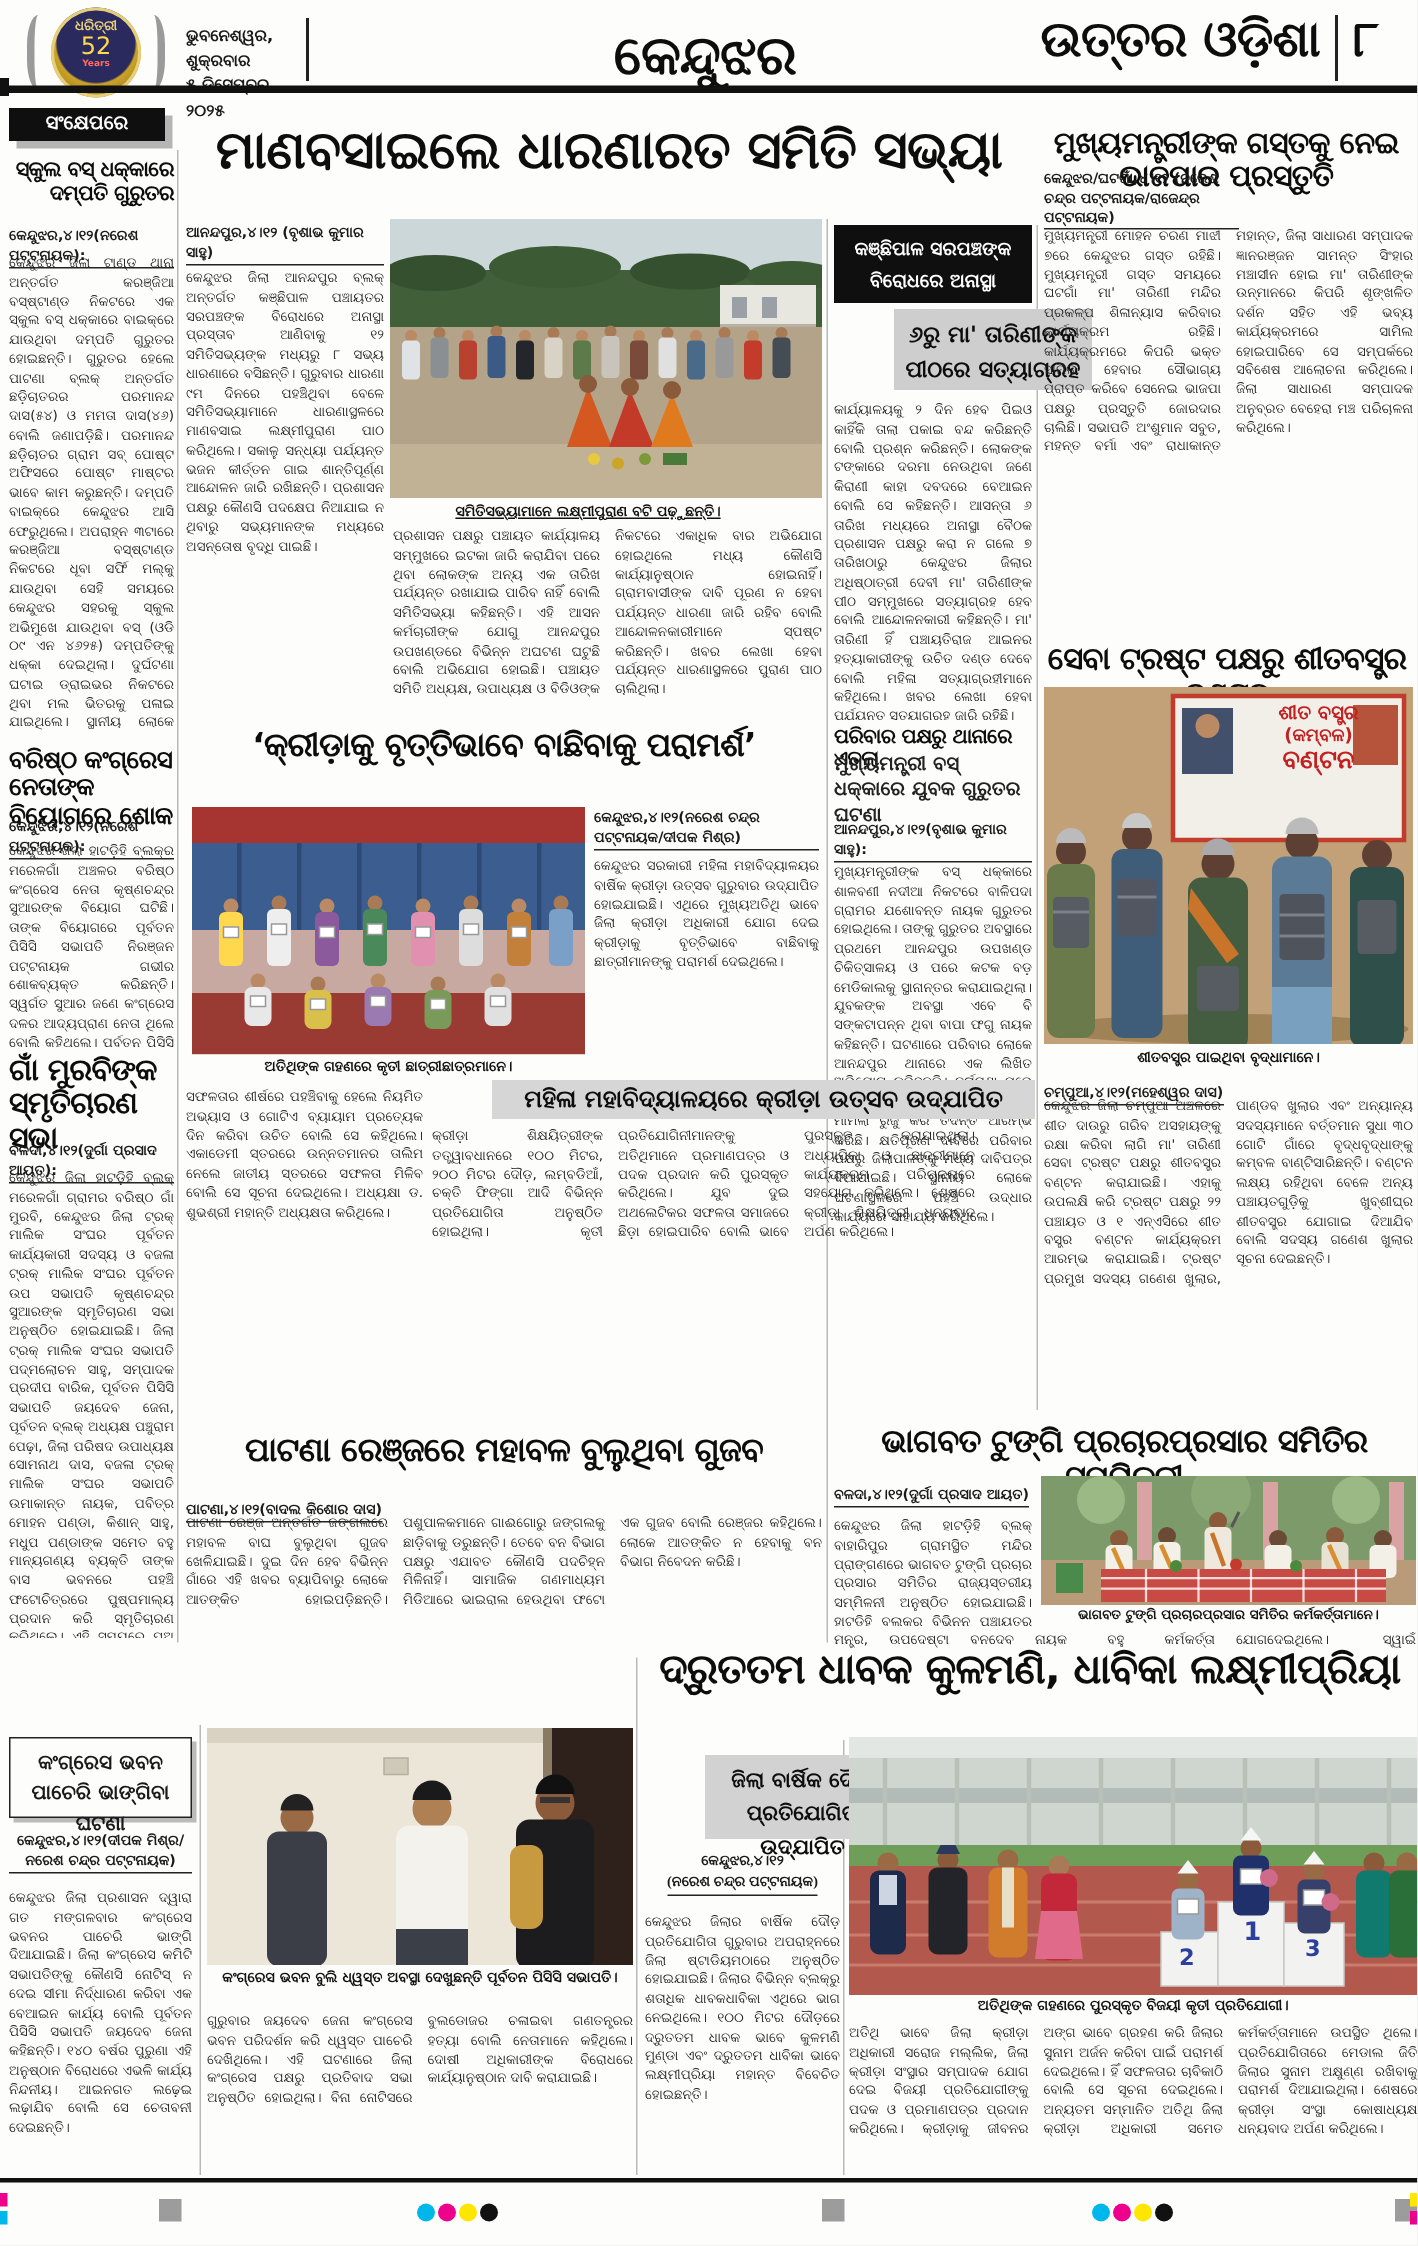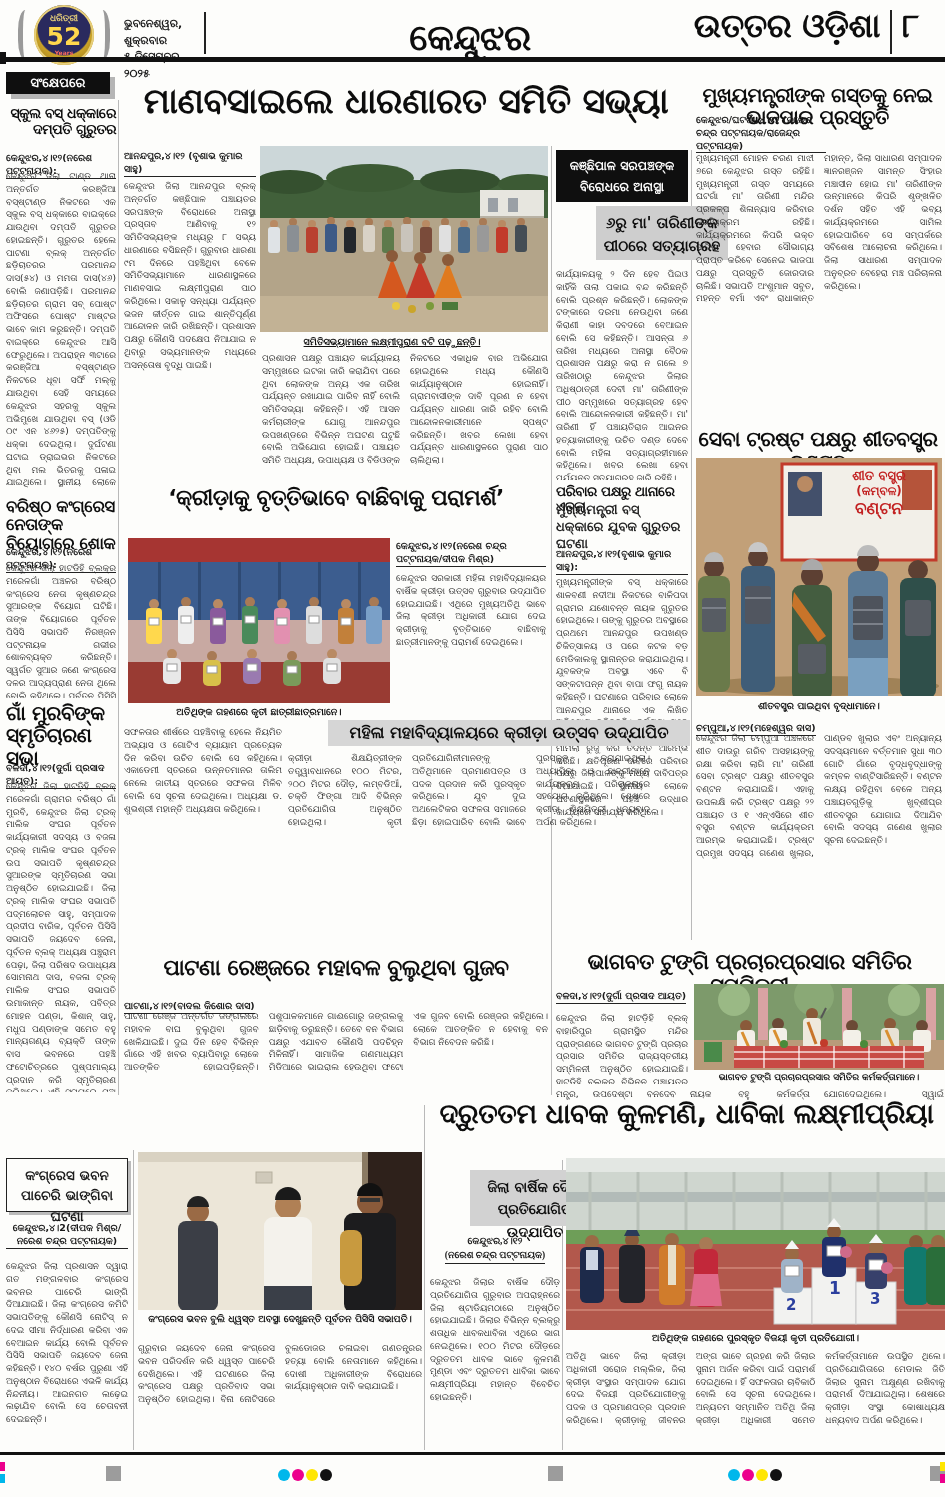--- a/index.html
+++ b/index.html
@@ -24,21 +24,21 @@
 </head>
 <body>
 
 <div class="page">
 
   <div class="abs" style="left:16px;top:4px;width:96px;height:62px;">
     <div style="position:absolute;left:2px;top:6px;width:10px;height:50px;border-left:5px solid #9a9a9a;border-radius:50%/40%;"></div>
     <div style="position:absolute;right:2px;top:6px;width:10px;height:50px;border-right:5px solid #9a9a9a;border-radius:50%/40%;"></div>
     <div style="position:absolute;left:18px;top:1px;width:60px;height:60px;border-radius:50%;background:radial-gradient(circle at 50% 40%,#2a2a5e 55%,#c9a227 58%,#8a6a14 100%);box-shadow:0 0 0 2px #e7cf7a inset;text-align:center;">
       <div style="color:#e7cf7a;font-size:9px;font-weight:700;margin-top:8px;">ଧରିତ୍ରୀ</div>
-      <div style="color:#ffd84d;font-size:25px;font-weight:700;line-height:1;">52</div>
+      <div style="color:#ffd84d;font-size:16px;font-weight:400;line-height:1;">52</div>
       <div style="color:#ff6b5e;font-size:6px;font-weight:700;">Years</div>
     </div>
   </div>
   <div class="abs" style="left:124px;top:16px;width:76px;font-size:11px;font-weight:700;line-height:1.5;">
     <div>ଭୁବନେଶ୍ୱର, ଶୁକ୍ରବାର</div>
     <div>୫ ଡିସେମ୍ବର, ୨୦୨୫</div>
   </div>
   <div class="abs" style="left:204px;top:12px;width:2px;height:42px;background:#222;"></div>
   <div class="abs hd ctr" style="left:370px;top:18px;width:200px;font-size:36px;">କେନ୍ଦୁଝର</div>
   <div class="abs hd" style="left:640px;top:8px;width:240px;font-size:33px;text-align:right;">ଉତ୍ତର ଓଡ଼ିଶା</div>
@@ -380,21 +380,21 @@
     </svg>
   </div>
   <div class="abs cap" style="left:694px;top:1072px;width:250px;font-size:9px;">ଭାଗବତ ଟୁଙ୍ଗି ପ୍ରଚାରପ୍ରସାର ସମିତିର କର୍ମକର୍ତ୍ତାମାନେ।</div>
   <div class="abs bd" style="left:556px;top:1088px;width:388px;height:13px;column-count:3;column-gap:14px;">ମନ୍ତ୍ର, ଉପଦେଷ୍ଟା ବନଦେବ ନାୟକ ବହୁ କର୍ମକର୍ତ୍ତା ଯୋଗଦେଇଥିଲେ। ସ୍ୱାଇଁ ଧନ୍ୟବାଦ ଅର୍ପଣ କରିଥିଲେ।</div>
 
   <div class="abs hd ctr" style="left:124px;top:956px;width:424px;font-size:22px;">ପାଟଣା ରେଞ୍ଜରେ ମହାବଳ ବୁଲୁଥିବା ଗୁଜବ</div>
   <div class="abs" style="left:124px;top:994px;width:140px;"><span class="dl">ପାଟଣା,୪।୧୨(ବାଦଲ କିଶୋର ଦାସ)</span></div>
   <div class="abs bd col3" style="left:124px;top:1010px;width:424px;height:88px;">ପାଟଣା ରେଞ୍ଜ ଅନ୍ତର୍ଗତ ଜଙ୍ଗଲରେ ମହାବଳ ବାଘ ବୁଲୁଥିବା ଗୁଜବ ଖେଳିଯାଇଛି। ଦୁଇ ଦିନ ହେବ ବିଭିନ୍ନ ଗାଁରେ ଏହି ଖବର ବ୍ୟାପିବାରୁ ଲୋକେ ଆତଙ୍କିତ ହୋଇପଡ଼ିଛନ୍ତି। ପଶୁପାଳକମାନେ ଗାଈଗୋରୁ ଜଙ୍ଗଲକୁ ଛାଡ଼ିବାକୁ ଡରୁଛନ୍ତି। ତେବେ ବନ ବିଭାଗ ପକ୍ଷରୁ ଏଯାବତ କୌଣସି ପଦଚିହ୍ନ ମିଳିନାହିଁ। ସାମାଜିକ ଗଣମାଧ୍ୟମ ମିଡିଆରେ ଭାଇରାଲ ହେଉଥିବା ଫଟୋ ଏକ ଗୁଜବ ବୋଲି ରେଞ୍ଜର କହିଥିଲେ। ଲୋକେ ଆତଙ୍କିତ ନ ହେବାକୁ ବନ ବିଭାଗ ନିବେଦନ କରିଛି।</div>
 
   <div class="abs" style="left:6px;top:1158px;width:122px;height:54px;border:1.5px solid #222;box-shadow:3px 3px 0 #bbb;font-size:13.5px;font-weight:700;text-align:center;line-height:1.5;padding-top:6px;box-sizing:border-box;">କଂଗ୍ରେସ ଭବନ ପାଚେରି ଭାଙ୍ଗିବା ଘଟଣା</div>
-  <div class="abs ctr" style="left:6px;top:1222px;width:122px;"><span class="dl">କେନ୍ଦୁଝର,୪।2(ଦୀପକ ମିଶ୍ର/ ନରେଶ ଚନ୍ଦ୍ର ପଟ୍ଟନାୟକ)</span></div>
+  <div class="abs ctr" style="left:6px;top:1222px;width:122px;"><span class="dl">କେନ୍ଦୁଝର,୪।୧୨(ଦୀପକ ମିଶ୍ର/ ନରେଶ ଚନ୍ଦ୍ର ପଟ୍ଟନାୟକ)</span></div>
   <div class="abs bd" style="left:6px;top:1260px;width:122px;height:192px;">କେନ୍ଦୁଝର ଜିଲା ପ୍ରଶାସନ ଦ୍ୱାରା ଗତ ମଙ୍ଗଳବାର କଂଗ୍ରେସ ଭବନର ପାଚେରି ଭାଙ୍ଗି ଦିଆଯାଇଛି। ଜିଲା କଂଗ୍ରେସ କମିଟି ସଭାପତିଙ୍କୁ କୌଣସି ନୋଟିସ୍ ନ ଦେଇ ସୀମା ନିର୍ଦ୍ଧାରଣ କରିବା ଏକ ବେଆଇନ କାର୍ଯ୍ୟ ବୋଲି ପୂର୍ବତନ ପିସିସି ସଭାପତି ଜୟଦେବ ଜେନା କହିଛନ୍ତି। ୧୪୦ ବର୍ଷର ପୁରୁଣା ଏହି ଅନୁଷ୍ଠାନ ବିରୋଧରେ ଏଭଳି କାର୍ଯ୍ୟ ନିନ୍ଦନୀୟ। ଆଇନଗତ ଲଢ଼େଇ ଲଢ଼ାଯିବ ବୋଲି ସେ ଚେତାବନୀ ଦେଇଛନ୍ତି।</div>
   <div class="abs photo" style="left:138px;top:1152px;width:284px;height:158px;">
     <svg width="284" height="158" viewBox="0 0 284 158" xmlns="http://www.w3.org/2000/svg">
       <rect width="284" height="158" fill="#ece6d8"></rect>
       <rect width="284" height="10" fill="#d9d2c2"></rect>
       <rect x="230" width="54" height="158" fill="#2e211b"></rect>
         <rect x="224" width="6" height="158" fill="#8a7a63"></rect>
       <rect x="118" y="20" width="16" height="11" fill="#cfc9ba" stroke="#b5af9e"></rect>
       <g transform="translate(60,60)">
           <circle r="11" fill="#9a6a45"></circle>

